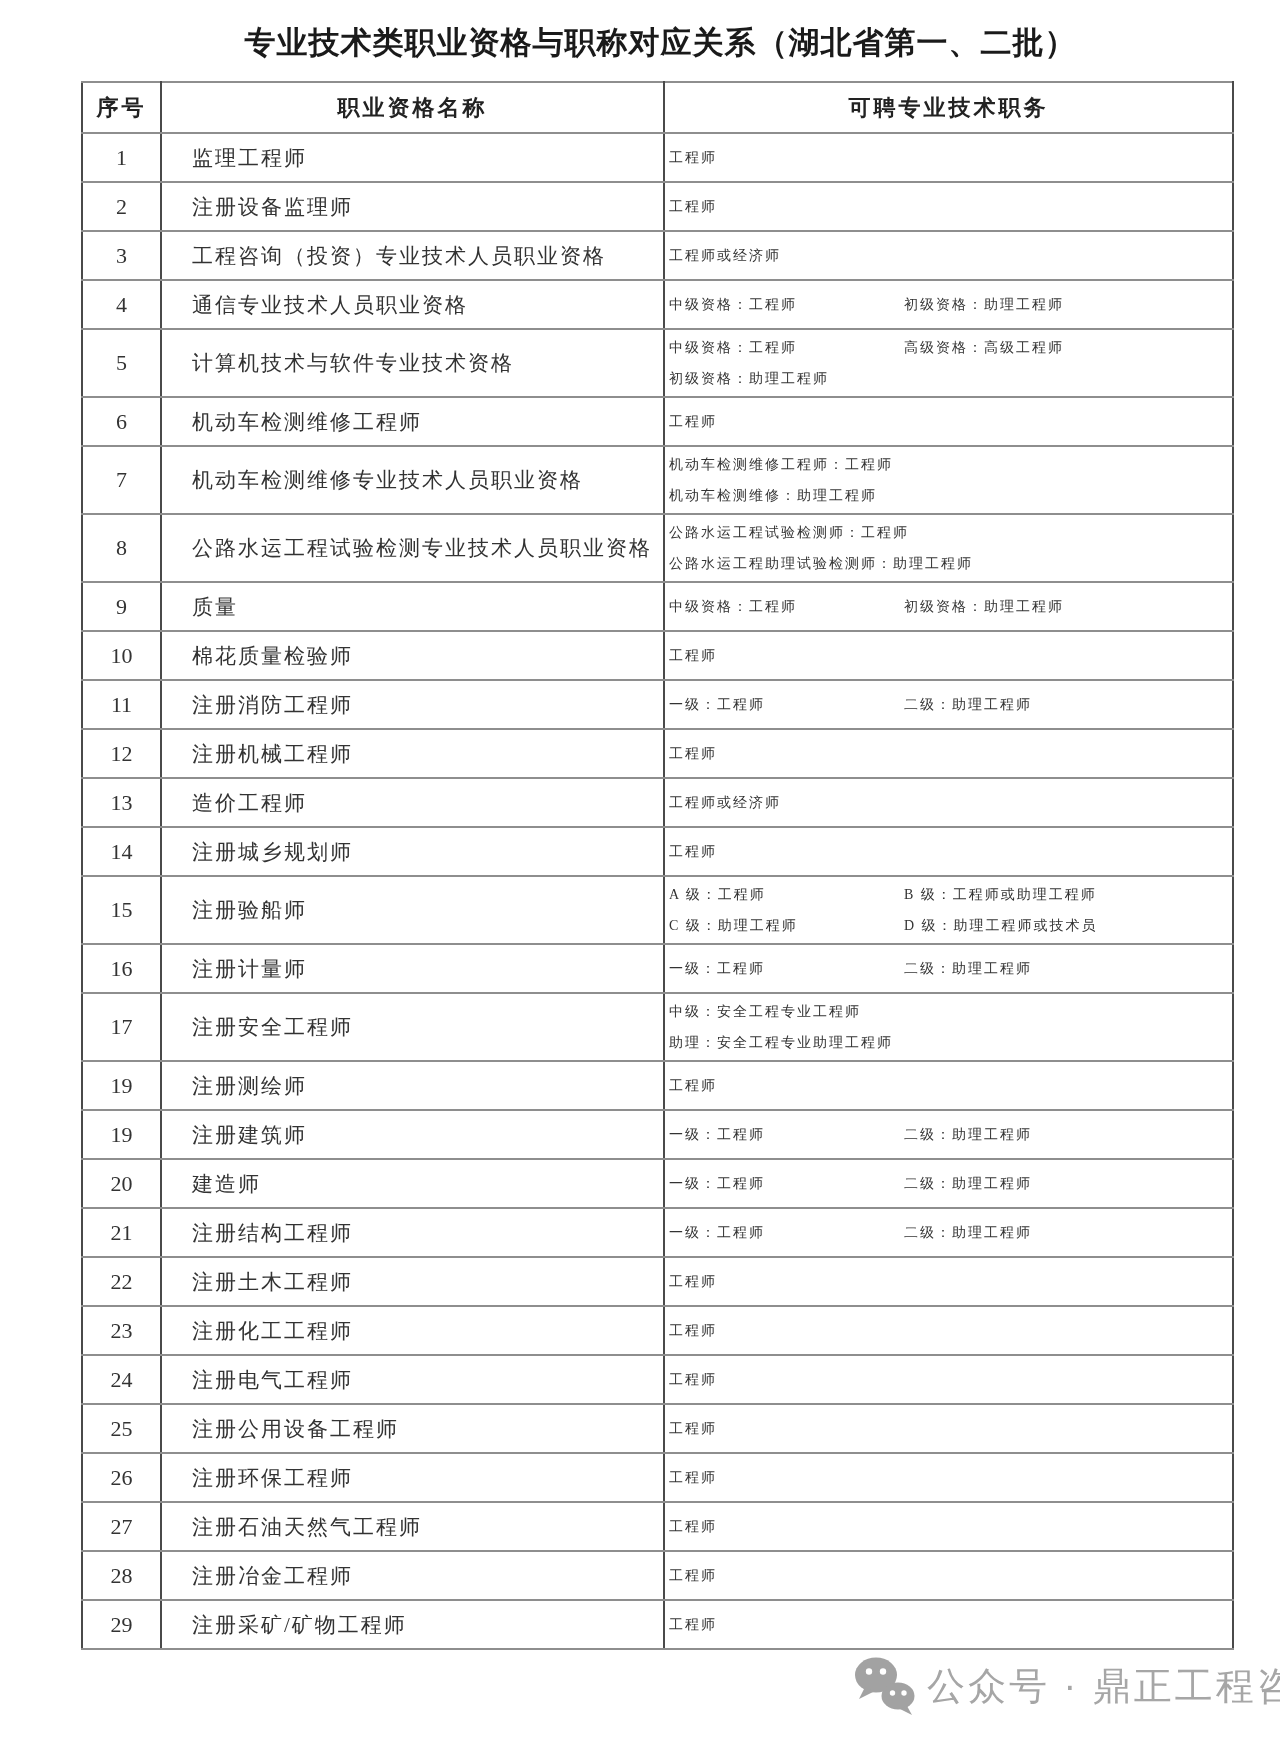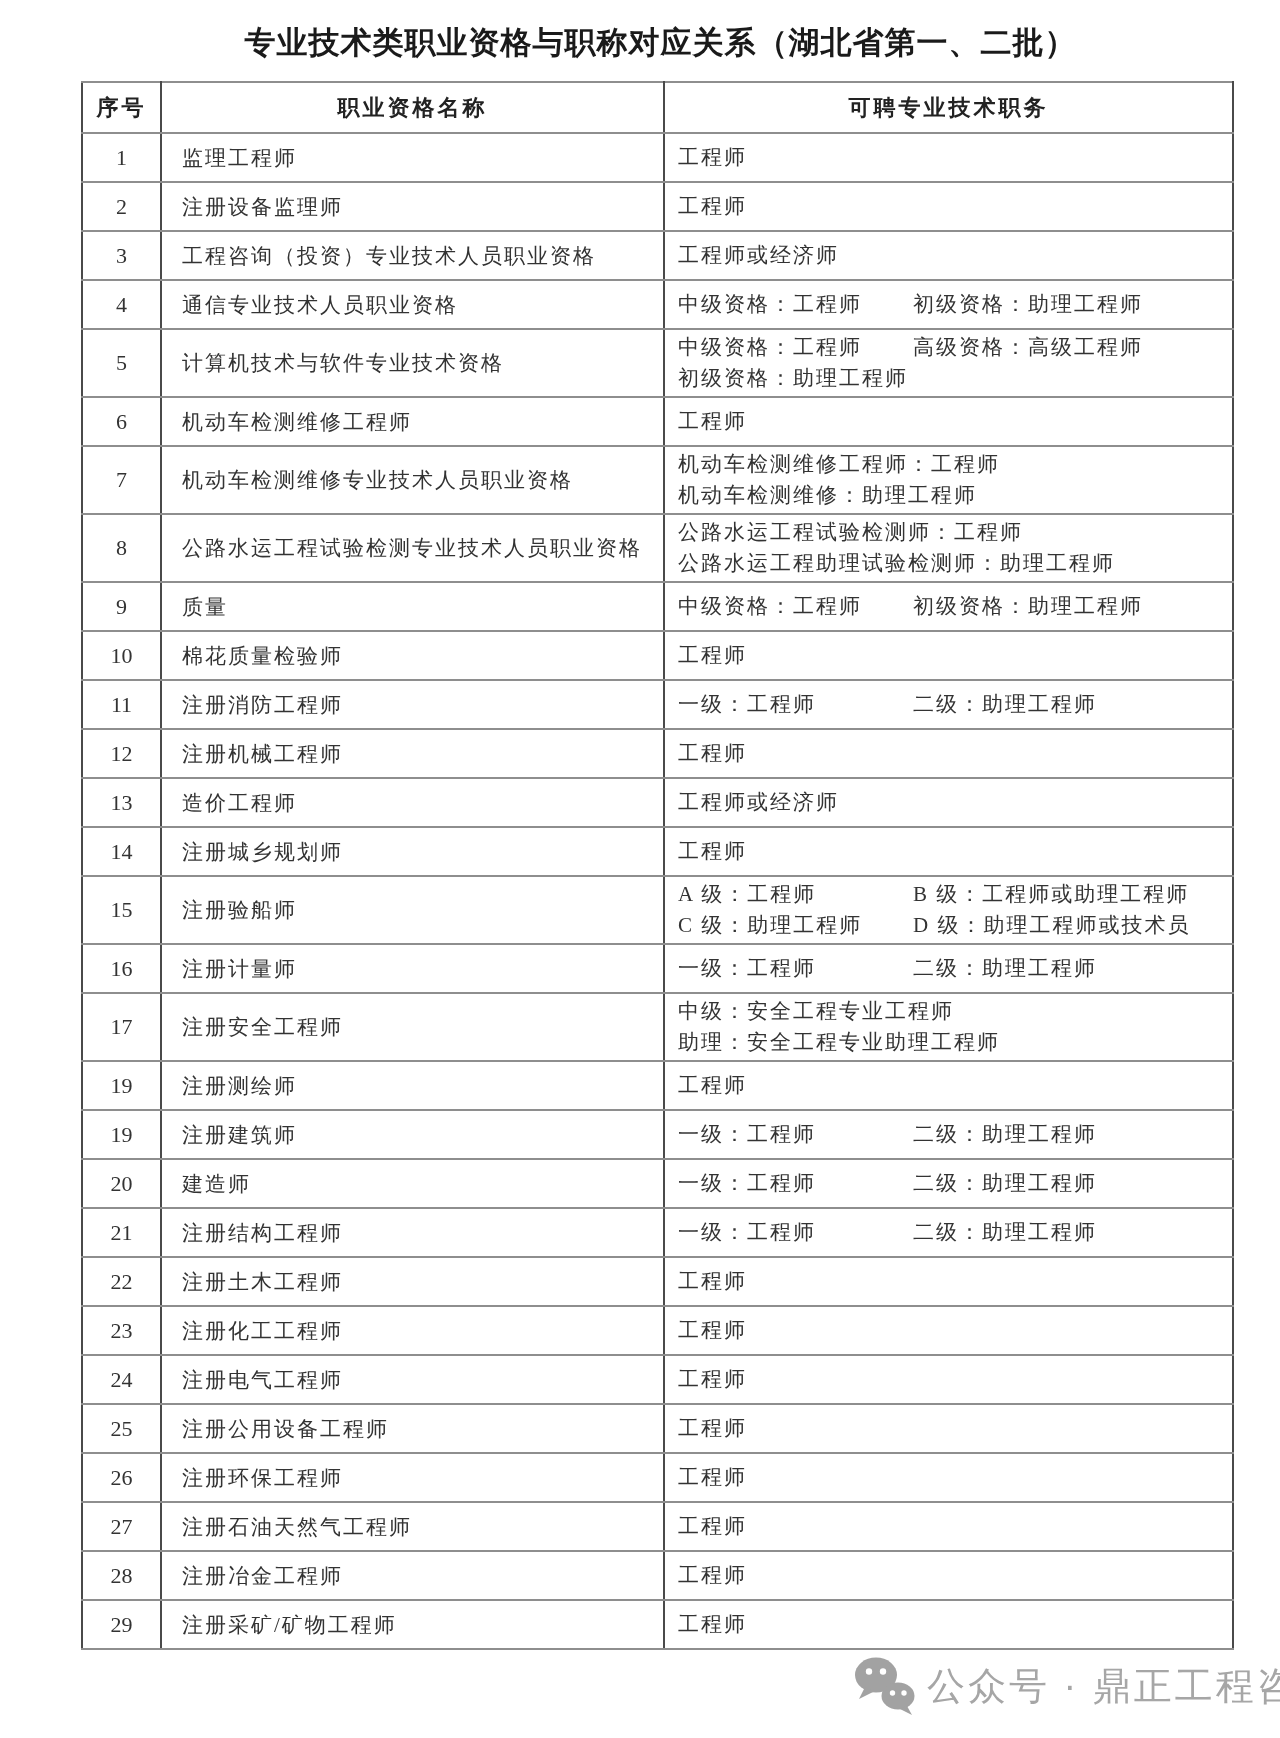--- a/index.html
+++ b/index.html
@@ -52,28 +52,28 @@
     letter-spacing: 3px;
     text-align: center;
     color: #222222;
   }
   td.c-num {
     text-align: center;
     font-size: 22px;
     color: #333333;
   }
   td.c-name {
-    padding-left: 20px;
+    padding-left: 30px;
     font-size: 21px;
     letter-spacing: 2px;
     color: #333333;
   }
   td.c-qual {
-    padding-left: 13px;
-    font-size: 21px;
+    padding-left: 4px;
+    font-size: 14px;
     letter-spacing: 2px;
     color: #333333;
   }
   .qline { line-height: 31px; white-space: nowrap; }
   .qleft.tabbed { display: inline-block; min-width: 235px; }
 
   .watermark {
     position: absolute;
     left: 812px; top: 1656px;
     display: flex;

